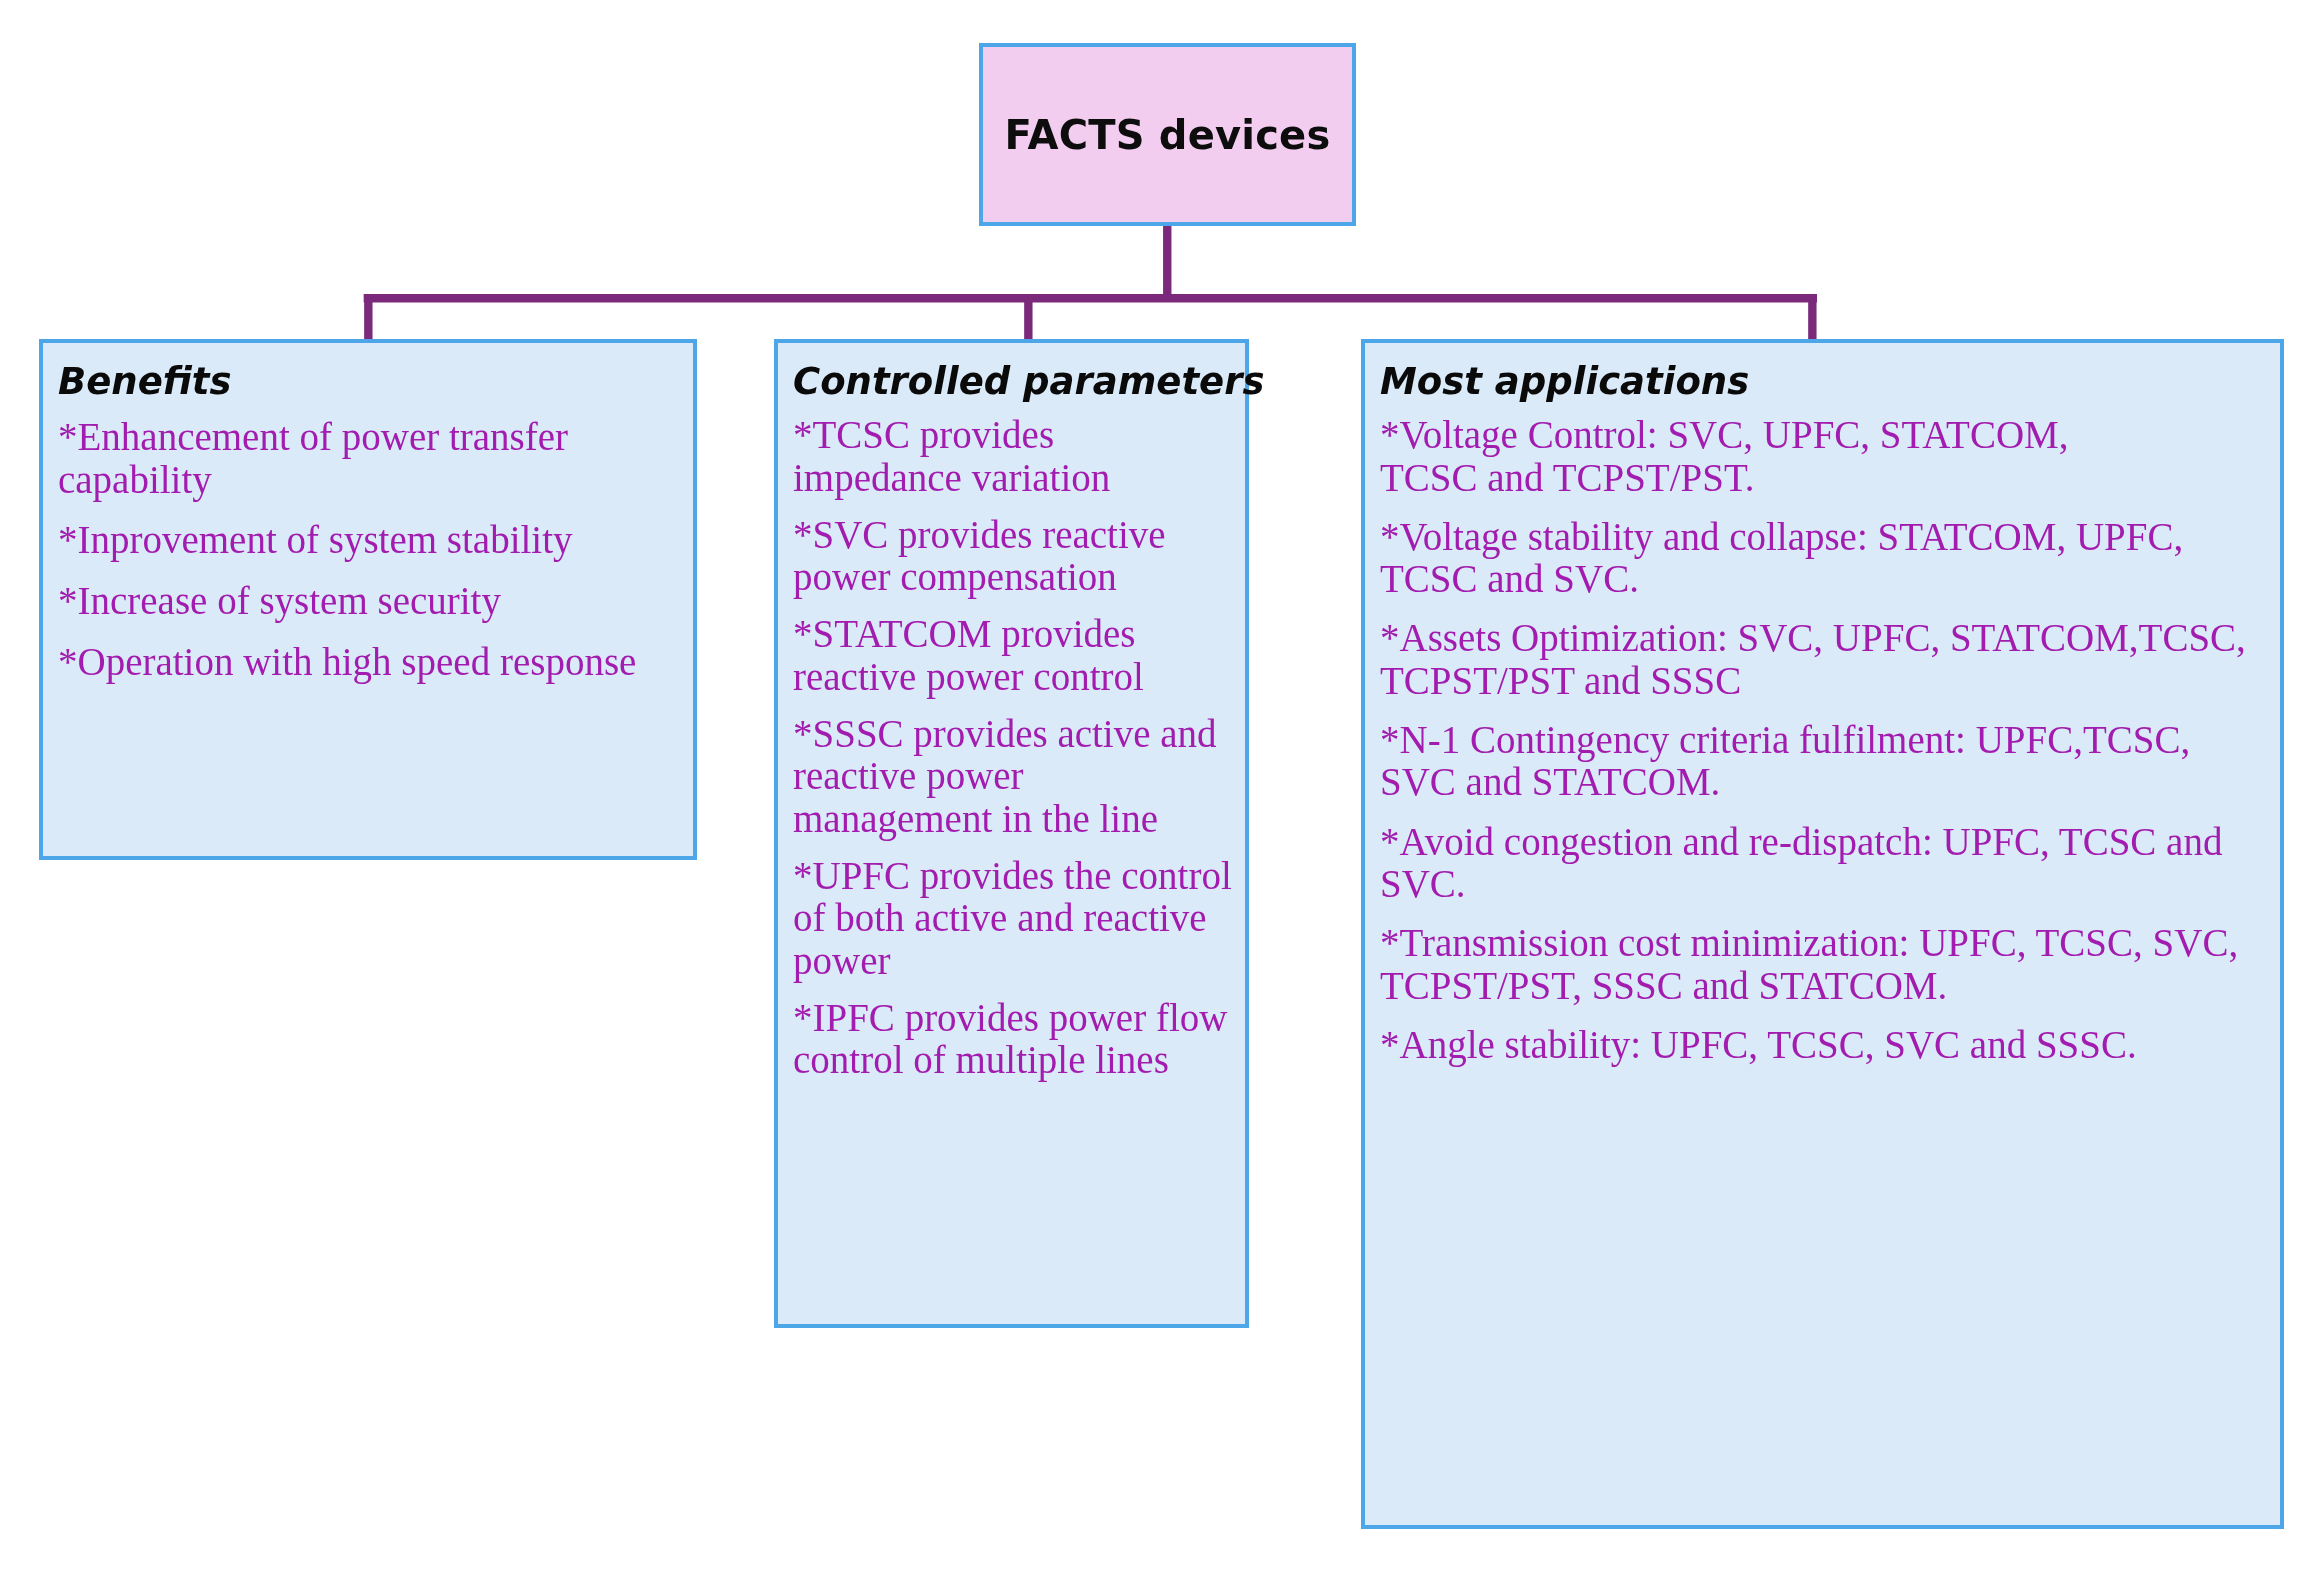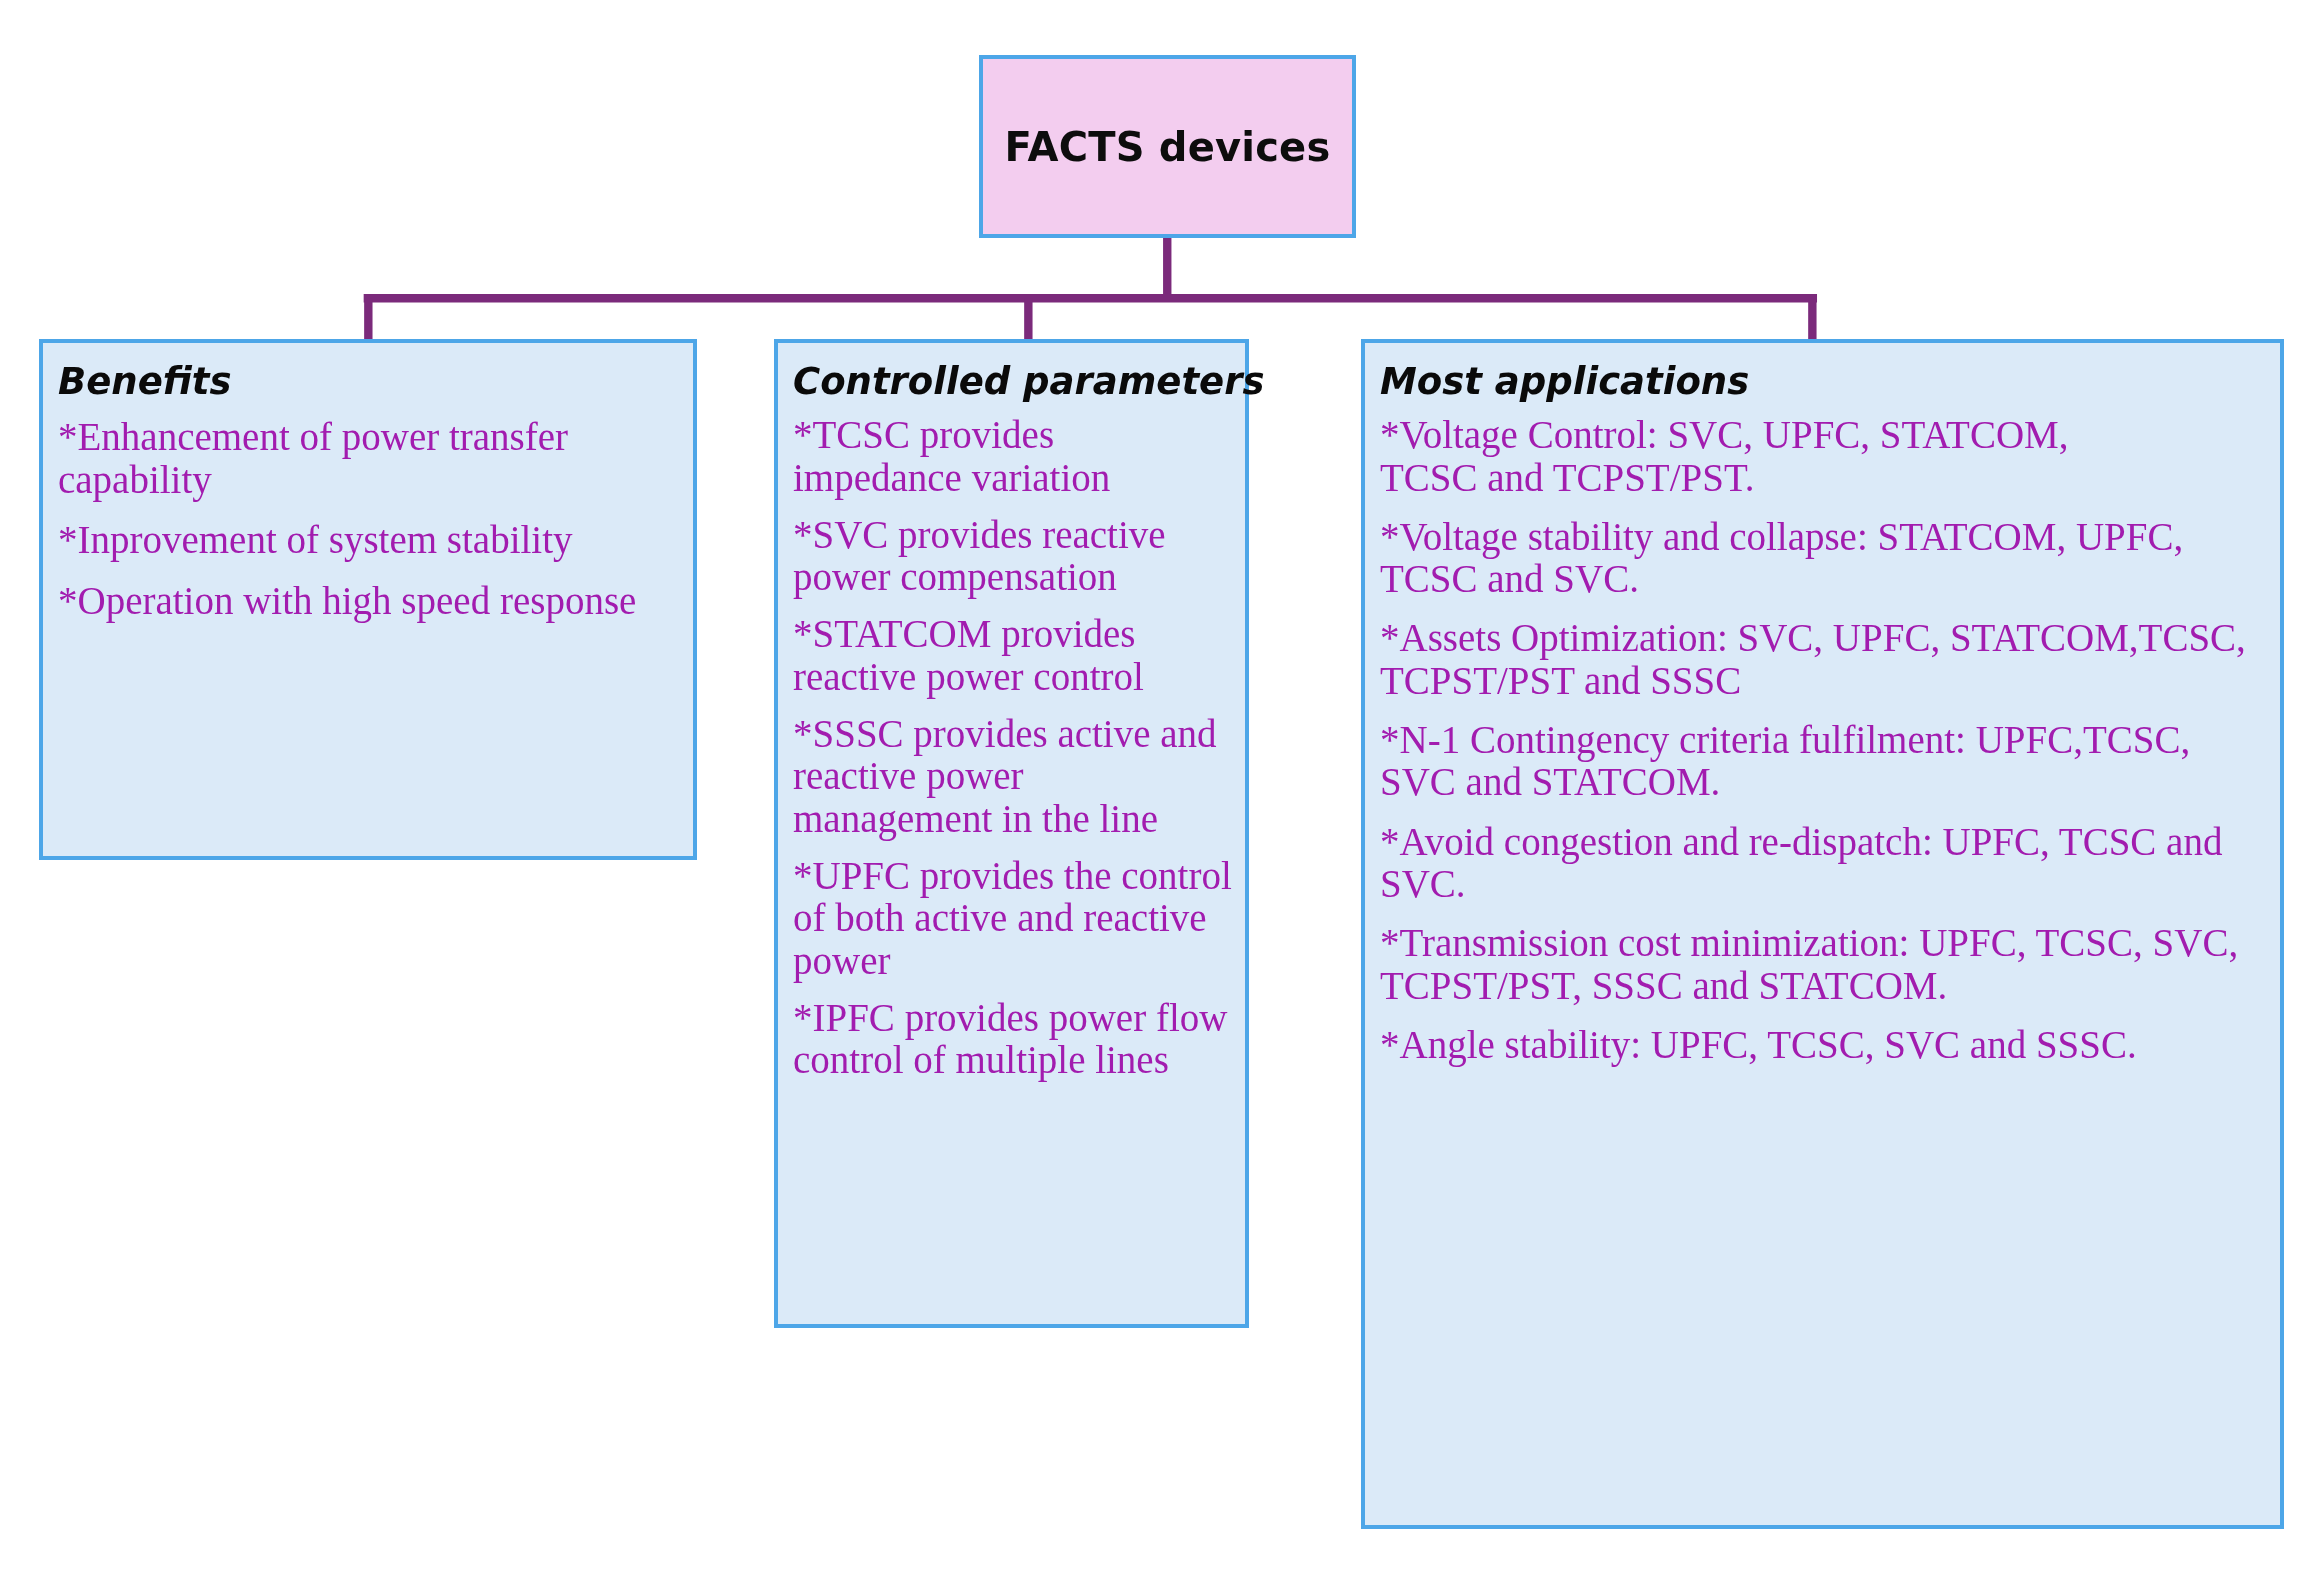--- a/index.html
+++ b/index.html
@@ -80,21 +80,21 @@
     color: #a21caf;
     margin: 0 0 18.6px 0;
     white-space: pre-line;
   }
   .bullet-item:last-child { margin-bottom: 0; }
 
   
   #box-benefits   { left: 39px;   top: 339px;  width: 658px;  height: 521px; }
   #box-controlled { left: 774px;  top: 339px;  width: 475px;  height: 989px; }
   #box-apps       { left: 1361px; top: 339px;  width: 923px;  height: 1190px; }
-  #box-root       { left: 979px; top: 43px;   width: 377px;  height: 183px; margin-top: 12px; }
+  #box-root       { left: 979px; top: 43px;   width: 377px;  height: 183px; }
 
   #box-controlled .col-heading { margin-bottom: 13px; }
   #box-controlled .bullet-item { margin-bottom: 15px; }
 
   #box-apps .col-heading { margin-bottom: 13px; }
   #box-apps .bullet-item { margin-bottom: 17px; }
 </style>
 </head>
 <body>
 
@@ -115,20 +115,21 @@
 
   <div class="node-box root-box" id="box-root">
     <span class="root-title">FACTS devices</span>
   </div>
 
   <div class="node-box col-box" id="box-benefits">
     <div class="col-heading">Benefits</div>
     <ul class="bullet-list">
       <li class="bullet-item">*Enhancement of power transfer capability</li>
       <li class="bullet-item">*Inprovement of system stability</li>
+      <li class="bullet-item">*Increase of system security</li>
       <li class="bullet-item">*Operation with high speed response</li>
     </ul>
   </div>
 
   <div class="node-box col-box" id="box-controlled">
     <div class="col-heading">Controlled parameters</div>
     <ul class="bullet-list">
       <li class="bullet-item">*TCSC provides impedance variation</li>
       <li class="bullet-item">*SVC provides reactive power compensation</li>
       <li class="bullet-item">*STATCOM provides reactive power control</li>

